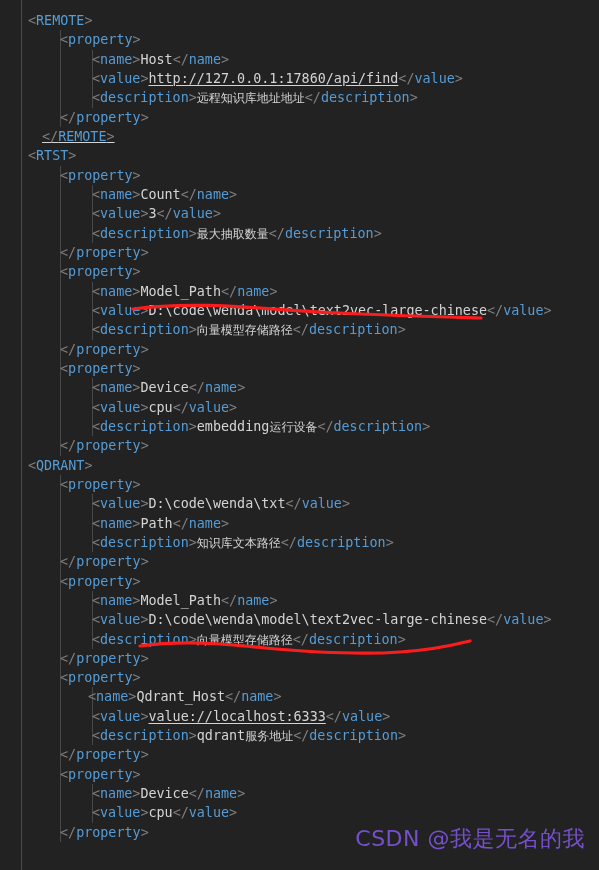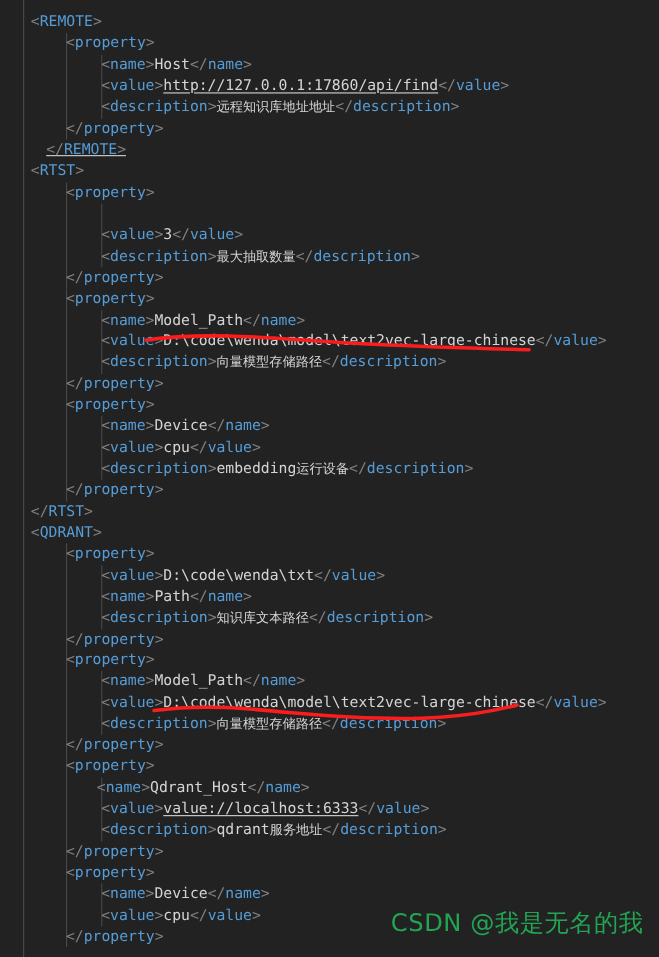--- a/index.html
+++ b/index.html
@@ -90,21 +90,21 @@
     stroke-linecap: round;
     stroke-linejoin: round;
   }
 
   #watermark {
     position: absolute;
     right: 14px;
     bottom: 16px;
     font-family: "DejaVu Sans", "Liberation Sans", sans-serif;
     font-size: 22px;
-    color: #22c55e;
+    color: #8b5cf6;
     opacity: .80;
     letter-spacing: .5px;
     white-space: nowrap;
     user-select: none;
   }
 </style>
 </head>
 <body>
 
 <div id="editor">
@@ -114,35 +114,34 @@
   <div class="code" id="code">
       <div class="line"><span class="txt" style="padding-left: 28px;"><span class="pn">&lt;</span><span class="tag">REMOTE</span><span class="pn">&gt;</span></span></div>
       <div class="line"><span class="guide g1"></span><span class="txt" style="padding-left: 60px;"><span class="pn">&lt;</span><span class="tag">property</span><span class="pn">&gt;</span></span></div>
       <div class="line"><span class="guide g1"></span><span class="guide g2"></span><span class="txt" style="padding-left: 92px;"><span class="pn">&lt;</span><span class="tag">name</span><span class="pn">&gt;</span><span class="val">Host</span><span class="pn">&lt;/</span><span class="tag">name</span><span class="pn">&gt;</span></span></div>
       <div class="line"><span class="guide g1"></span><span class="guide g2"></span><span class="txt" style="padding-left: 92px;"><span class="pn">&lt;</span><span class="tag">value</span><span class="pn">&gt;</span><span class="lnk">http://127.0.0.1:17860/api/find</span><span class="pn">&lt;/</span><span class="tag">value</span><span class="pn">&gt;</span></span></div>
       <div class="line"><span class="guide g1"></span><span class="guide g2"></span><span class="txt" style="padding-left: 92px;"><span class="pn">&lt;</span><span class="tag">description</span><span class="pn">&gt;</span><span class="cjk">远程知识库地址地址</span><span class="pn">&lt;/</span><span class="tag">description</span><span class="pn">&gt;</span></span></div>
       <div class="line"><span class="guide g1"></span><span class="txt" style="padding-left: 60px;"><span class="pn">&lt;/</span><span class="tag">property</span><span class="pn">&gt;</span></span></div>
       <div class="line"><span class="txt" style="padding-left: 42px; text-decoration: underline;"><span class="pn">&lt;/</span><span class="tag">REMOTE</span><span class="pn">&gt;</span></span></div>
       <div class="line"><span class="txt" style="padding-left: 28px;"><span class="pn">&lt;</span><span class="tag">RTST</span><span class="pn">&gt;</span></span></div>
       <div class="line"><span class="guide g1"></span><span class="txt" style="padding-left: 60px;"><span class="pn">&lt;</span><span class="tag">property</span><span class="pn">&gt;</span></span></div>
-      <div class="line"><span class="guide g1"></span><span class="guide g2"></span></div>
+      <div class="line"><span class="guide g1"></span><span class="guide g2"></span><span class="txt" style="padding-left: 92px;"><span class="pn">&lt;</span><span class="tag">name</span><span class="pn">&gt;</span><span class="val">Count</span><span class="pn">&lt;/</span><span class="tag">name</span><span class="pn">&gt;</span></span></div>
       <div class="line"><span class="guide g1"></span><span class="guide g2"></span><span class="txt" style="padding-left: 92px;"><span class="pn">&lt;</span><span class="tag">value</span><span class="pn">&gt;</span><span class="val">3</span><span class="pn">&lt;/</span><span class="tag">value</span><span class="pn">&gt;</span></span></div>
       <div class="line"><span class="guide g1"></span><span class="guide g2"></span><span class="txt" style="padding-left: 92px;"><span class="pn">&lt;</span><span class="tag">description</span><span class="pn">&gt;</span><span class="cjk">最大抽取数量</span><span class="pn">&lt;/</span><span class="tag">description</span><span class="pn">&gt;</span></span></div>
       <div class="line"><span class="guide g1"></span><span class="txt" style="padding-left: 60px;"><span class="pn">&lt;/</span><span class="tag">property</span><span class="pn">&gt;</span></span></div>
       <div class="line"><span class="guide g1"></span><span class="txt" style="padding-left: 60px;"><span class="pn">&lt;</span><span class="tag">property</span><span class="pn">&gt;</span></span></div>
       <div class="line"><span class="guide g1"></span><span class="guide g2"></span><span class="txt" style="padding-left: 92px;"><span class="pn">&lt;</span><span class="tag">name</span><span class="pn">&gt;</span><span class="val">Model_Path</span><span class="pn">&lt;/</span><span class="tag">name</span><span class="pn">&gt;</span></span></div>
       <div class="line"><span class="guide g1"></span><span class="guide g2"></span><span class="txt" style="padding-left: 92px;"><span class="pn">&lt;</span><span class="tag">value</span><span class="pn">&gt;</span><span class="val">D:\code\wenda\model\text2vec-large-chinese</span><span class="pn">&lt;/</span><span class="tag">value</span><span class="pn">&gt;</span></span></div>
       <div class="line"><span class="guide g1"></span><span class="guide g2"></span><span class="txt" style="padding-left: 92px;"><span class="pn">&lt;</span><span class="tag">description</span><span class="pn">&gt;</span><span class="cjk">向量模型存储路径</span><span class="pn">&lt;/</span><span class="tag">description</span><span class="pn">&gt;</span></span></div>
       <div class="line"><span class="guide g1"></span><span class="txt" style="padding-left: 60px;"><span class="pn">&lt;/</span><span class="tag">property</span><span class="pn">&gt;</span></span></div>
       <div class="line"><span class="guide g1"></span><span class="txt" style="padding-left: 60px;"><span class="pn">&lt;</span><span class="tag">property</span><span class="pn">&gt;</span></span></div>
       <div class="line"><span class="guide g1"></span><span class="guide g2"></span><span class="txt" style="padding-left: 92px;"><span class="pn">&lt;</span><span class="tag">name</span><span class="pn">&gt;</span><span class="val">Device</span><span class="pn">&lt;/</span><span class="tag">name</span><span class="pn">&gt;</span></span></div>
       <div class="line"><span class="guide g1"></span><span class="guide g2"></span><span class="txt" style="padding-left: 92px;"><span class="pn">&lt;</span><span class="tag">value</span><span class="pn">&gt;</span><span class="val">cpu</span><span class="pn">&lt;/</span><span class="tag">value</span><span class="pn">&gt;</span></span></div>
       <div class="line"><span class="guide g1"></span><span class="guide g2"></span><span class="txt" style="padding-left: 92px;"><span class="pn">&lt;</span><span class="tag">description</span><span class="pn">&gt;</span><span class="val">embedding</span><span class="cjk">运行设备</span><span class="pn">&lt;/</span><span class="tag">description</span><span class="pn">&gt;</span></span></div>
       <div class="line"><span class="guide g1"></span><span class="txt" style="padding-left: 60px;"><span class="pn">&lt;/</span><span class="tag">property</span><span class="pn">&gt;</span></span></div>
-      <div class="line"><span class="txt" style="padding-left: 28px;"><span class="pn">&lt;/</span><span class="tag">RTST</span><span class="pn">&gt;</span></span></div>
       <div class="line"><span class="txt" style="padding-left: 28px;"><span class="pn">&lt;</span><span class="tag">QDRANT</span><span class="pn">&gt;</span></span></div>
       <div class="line"><span class="guide g1"></span><span class="txt" style="padding-left: 60px;"><span class="pn">&lt;</span><span class="tag">property</span><span class="pn">&gt;</span></span></div>
       <div class="line"><span class="guide g1"></span><span class="guide g2"></span><span class="txt" style="padding-left: 92px;"><span class="pn">&lt;</span><span class="tag">value</span><span class="pn">&gt;</span><span class="val">D:\code\wenda\txt</span><span class="pn">&lt;/</span><span class="tag">value</span><span class="pn">&gt;</span></span></div>
       <div class="line"><span class="guide g1"></span><span class="guide g2"></span><span class="txt" style="padding-left: 92px;"><span class="pn">&lt;</span><span class="tag">name</span><span class="pn">&gt;</span><span class="val">Path</span><span class="pn">&lt;/</span><span class="tag">name</span><span class="pn">&gt;</span></span></div>
       <div class="line"><span class="guide g1"></span><span class="guide g2"></span><span class="txt" style="padding-left: 92px;"><span class="pn">&lt;</span><span class="tag">description</span><span class="pn">&gt;</span><span class="cjk">知识库文本路径</span><span class="pn">&lt;/</span><span class="tag">description</span><span class="pn">&gt;</span></span></div>
       <div class="line"><span class="guide g1"></span><span class="txt" style="padding-left: 60px;"><span class="pn">&lt;/</span><span class="tag">property</span><span class="pn">&gt;</span></span></div>
       <div class="line"><span class="guide g1"></span><span class="txt" style="padding-left: 60px;"><span class="pn">&lt;</span><span class="tag">property</span><span class="pn">&gt;</span></span></div>
       <div class="line"><span class="guide g1"></span><span class="guide g2"></span><span class="txt" style="padding-left: 92px;"><span class="pn">&lt;</span><span class="tag">name</span><span class="pn">&gt;</span><span class="val">Model_Path</span><span class="pn">&lt;/</span><span class="tag">name</span><span class="pn">&gt;</span></span></div>
       <div class="line"><span class="guide g1"></span><span class="guide g2"></span><span class="txt" style="padding-left: 92px;"><span class="pn">&lt;</span><span class="tag">value</span><span class="pn">&gt;</span><span class="val">D:\code\wenda\model\text2vec-large-chinese</span><span class="pn">&lt;/</span><span class="tag">value</span><span class="pn">&gt;</span></span></div>
       <div class="line"><span class="guide g1"></span><span class="guide g2"></span><span class="txt" style="padding-left: 92px;"><span class="pn">&lt;</span><span class="tag">description</span><span class="pn">&gt;</span><span class="cjk">向量模型存储路径</span><span class="pn">&lt;/</span><span class="tag">description</span><span class="pn">&gt;</span></span></div>

